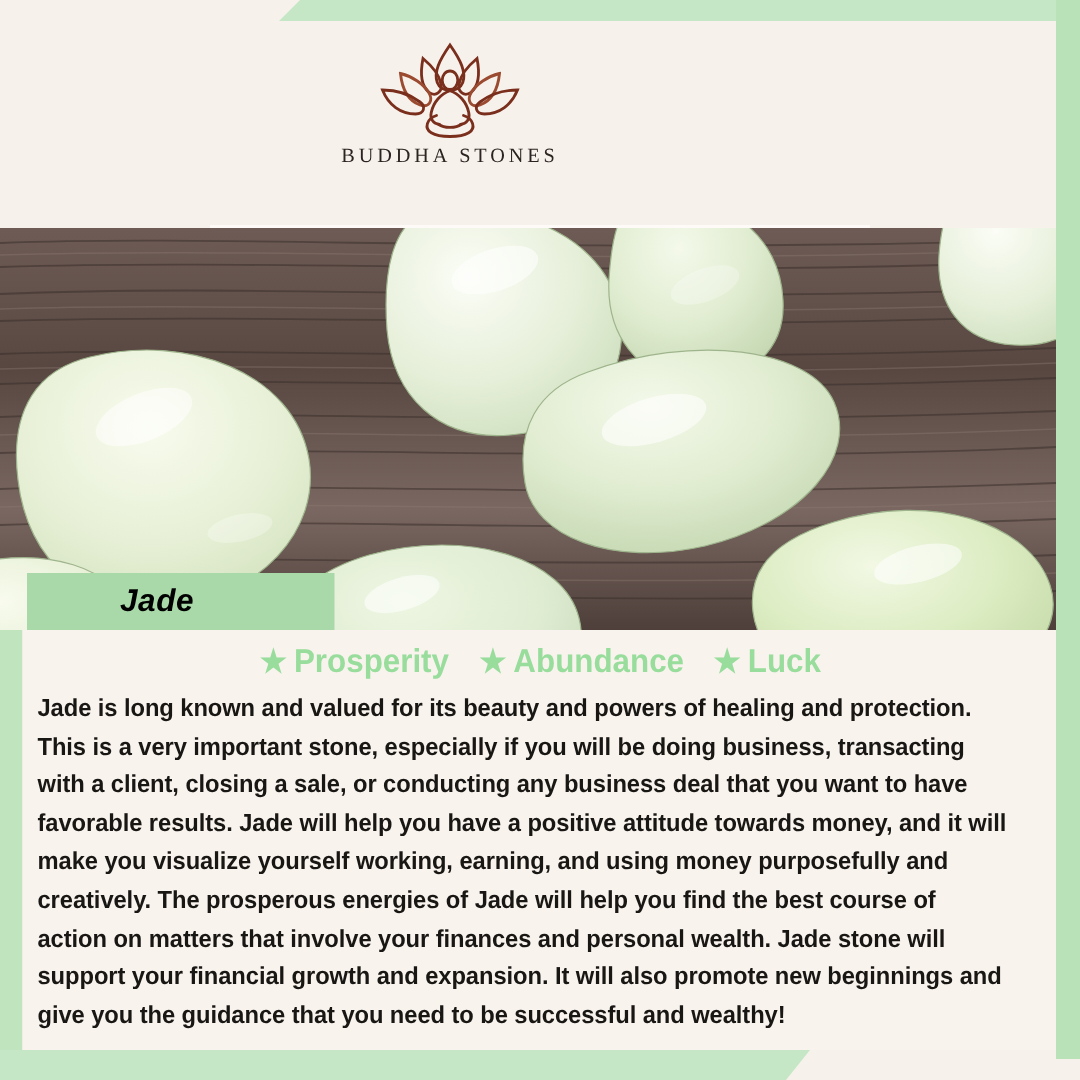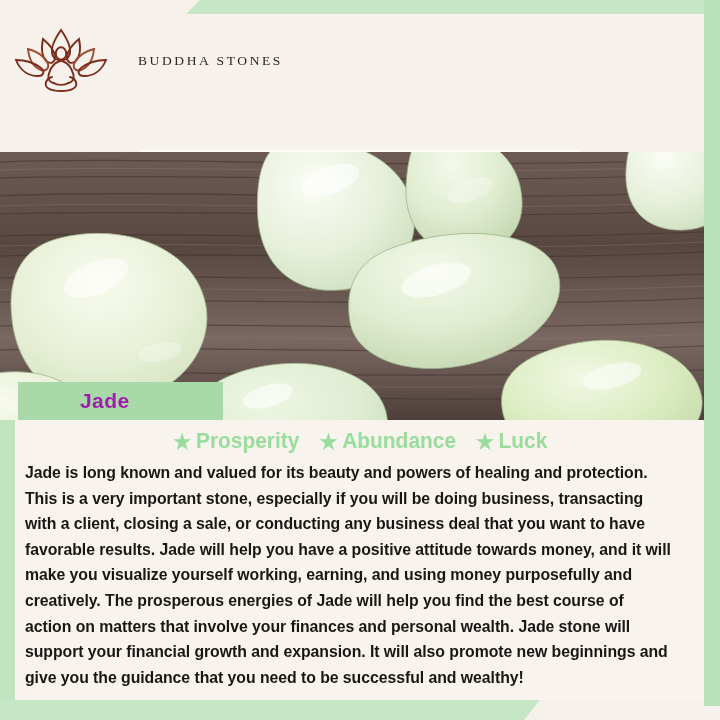--- a/index.html
+++ b/index.html
@@ -35,21 +35,21 @@
     background:#aedcad;
   }
 
   
   .header{
     position:absolute;left:0;top:14px;width:704px;height:140px;
     background:#f7f1ec;
   }
   .logo-wrap{
     position:absolute;left:0;top:12px;width:600px;
-    display:flex;flex-direction:row;align-items:center;gap:16px;
+    display:flex;flex-direction:column;align-items:center;
   }
   .logo-mark{width:122px;height:68px;display:block;}
   .logo-word{
     margin-top:2px;
     font-family:"Liberation Serif", serif;
     font-size:13.5px;letter-spacing:2.6px;color:#2b2420;
     font-weight:400;
   }
 
   
@@ -75,22 +75,23 @@
   .photo svg{display:block;width:704px;height:268px;}
 
   
   .stone-label{
     position:absolute;left:18px;top:382px;width:205px;height:38px;
     background:#a9d9a9;
     display:flex;align-items:center;
   }
   .stone-label-text{
     margin-left:62px;
-    color:#a21caf;font-size:21px;font-weight:bold;
+    color:#000000;font-size:21px;font-weight:bold;
     letter-spacing:.4px;
+    font-style:italic;
   }
 
   
   .body-card{
     position:absolute;left:15px;top:420px;width:689px;height:280px;
     background:#f9f3ee;
   }
   .benefits{
     display:flex;align-items:center;justify-content:center;
     gap:14px;height:34px;margin-top:4px;

